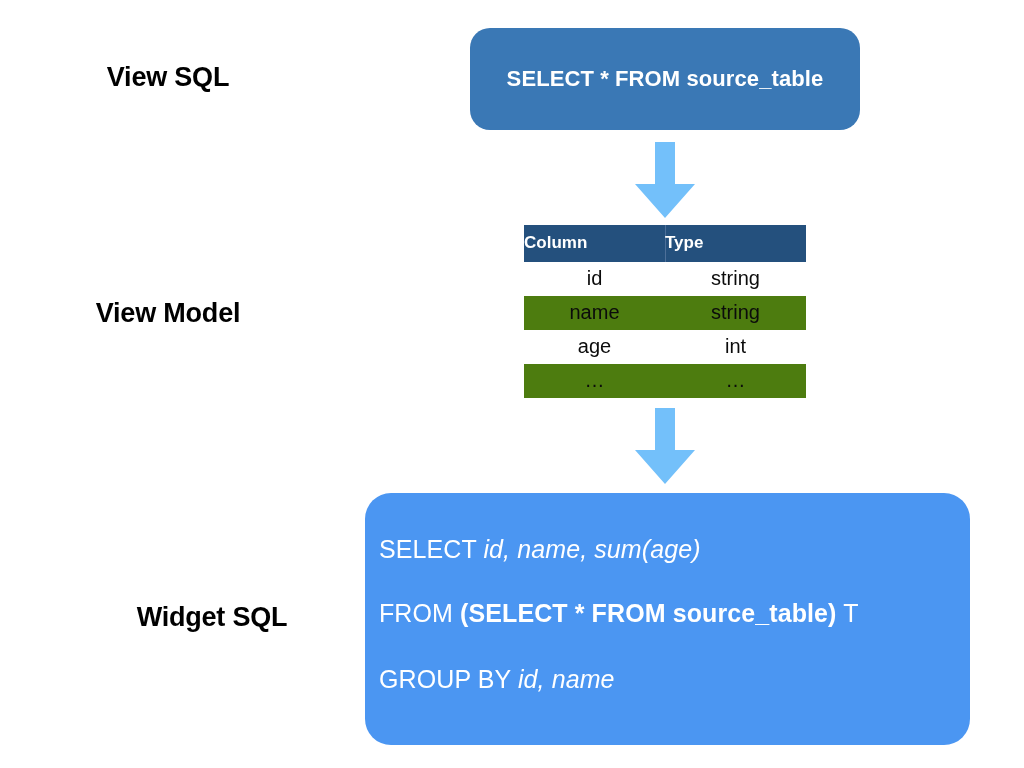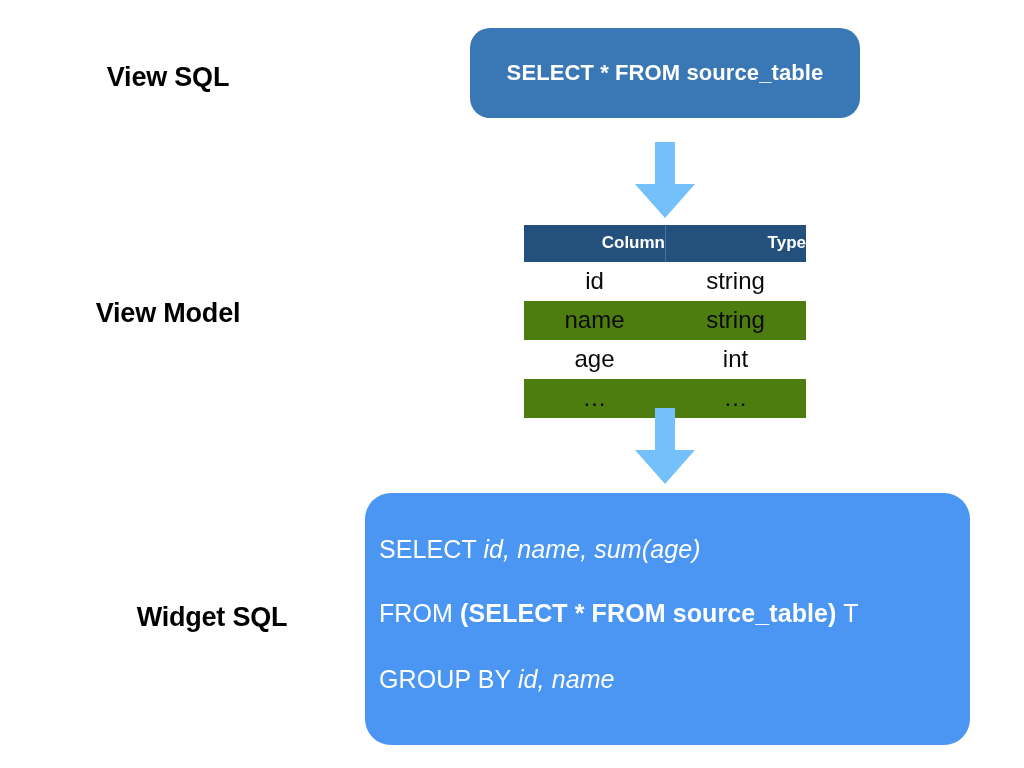--- a/index.html
+++ b/index.html
@@ -34,21 +34,21 @@
   #label-view-sql   { top: 62px;  }
   #label-view-model { top: 298px; }
   #label-widget-sql { top: 602px; padding-left: 44px; }
 
   
   #view-sql-box {
     position: absolute;
     left: 470px;
     top: 28px;
     width: 390px;
-    height: 90px;
+    height: 102px;
     background: #3A78B5;
     border-radius: 20px;
     display: flex;
     align-items: center;
     justify-content: center;
   }
   #view-sql-text {
     color: #ffffff;
     font-size: 22px;
     font-weight: bold;
@@ -73,27 +73,27 @@
     width: 282px;
     border-collapse: collapse;
     table-layout: fixed;
   }
   #schema-table th {
     background: #24507D;
     color: #ffffff;
     font-size: 17px;
     font-weight: bold;
     padding: 8px 0 9px 0;
-    text-align: right;
+    text-align: left;
   }
   #schema-table th.col-divider {
     box-shadow: inset 1px 0 0 #4e7099;
   }
   #schema-table td {
-    font-size: 24px;
+    font-size: 20px;
     color: #0b0b0b;
     text-align: center;
     padding: 5px 0 6px 0;
     font-weight: normal;
   }
   #schema-table tr.row-odd td  { background: #ffffff; }
   #schema-table tr.row-even td { background: #4d7c0f; text-align: center; }
 
   
   #widget-sql-box {

